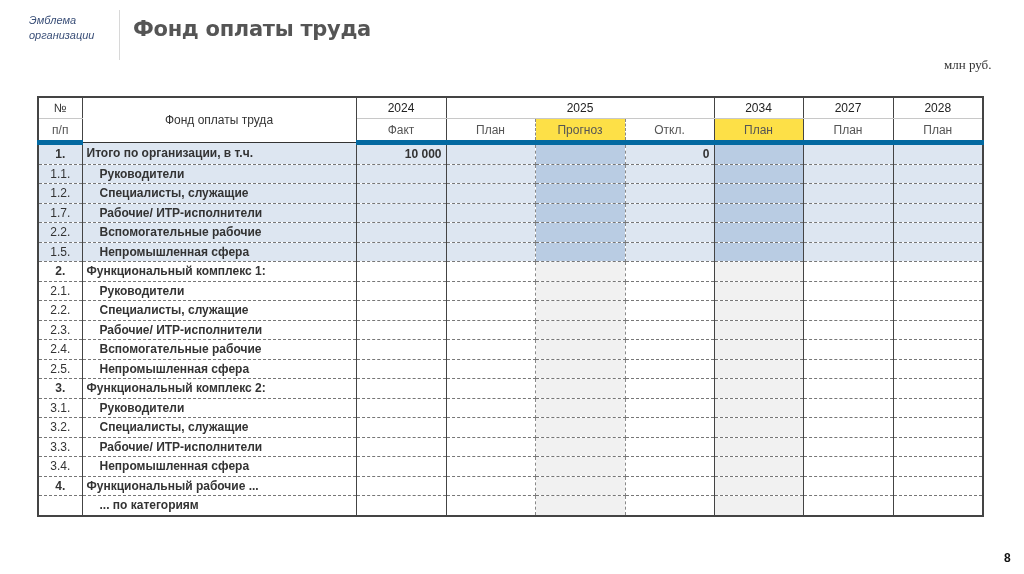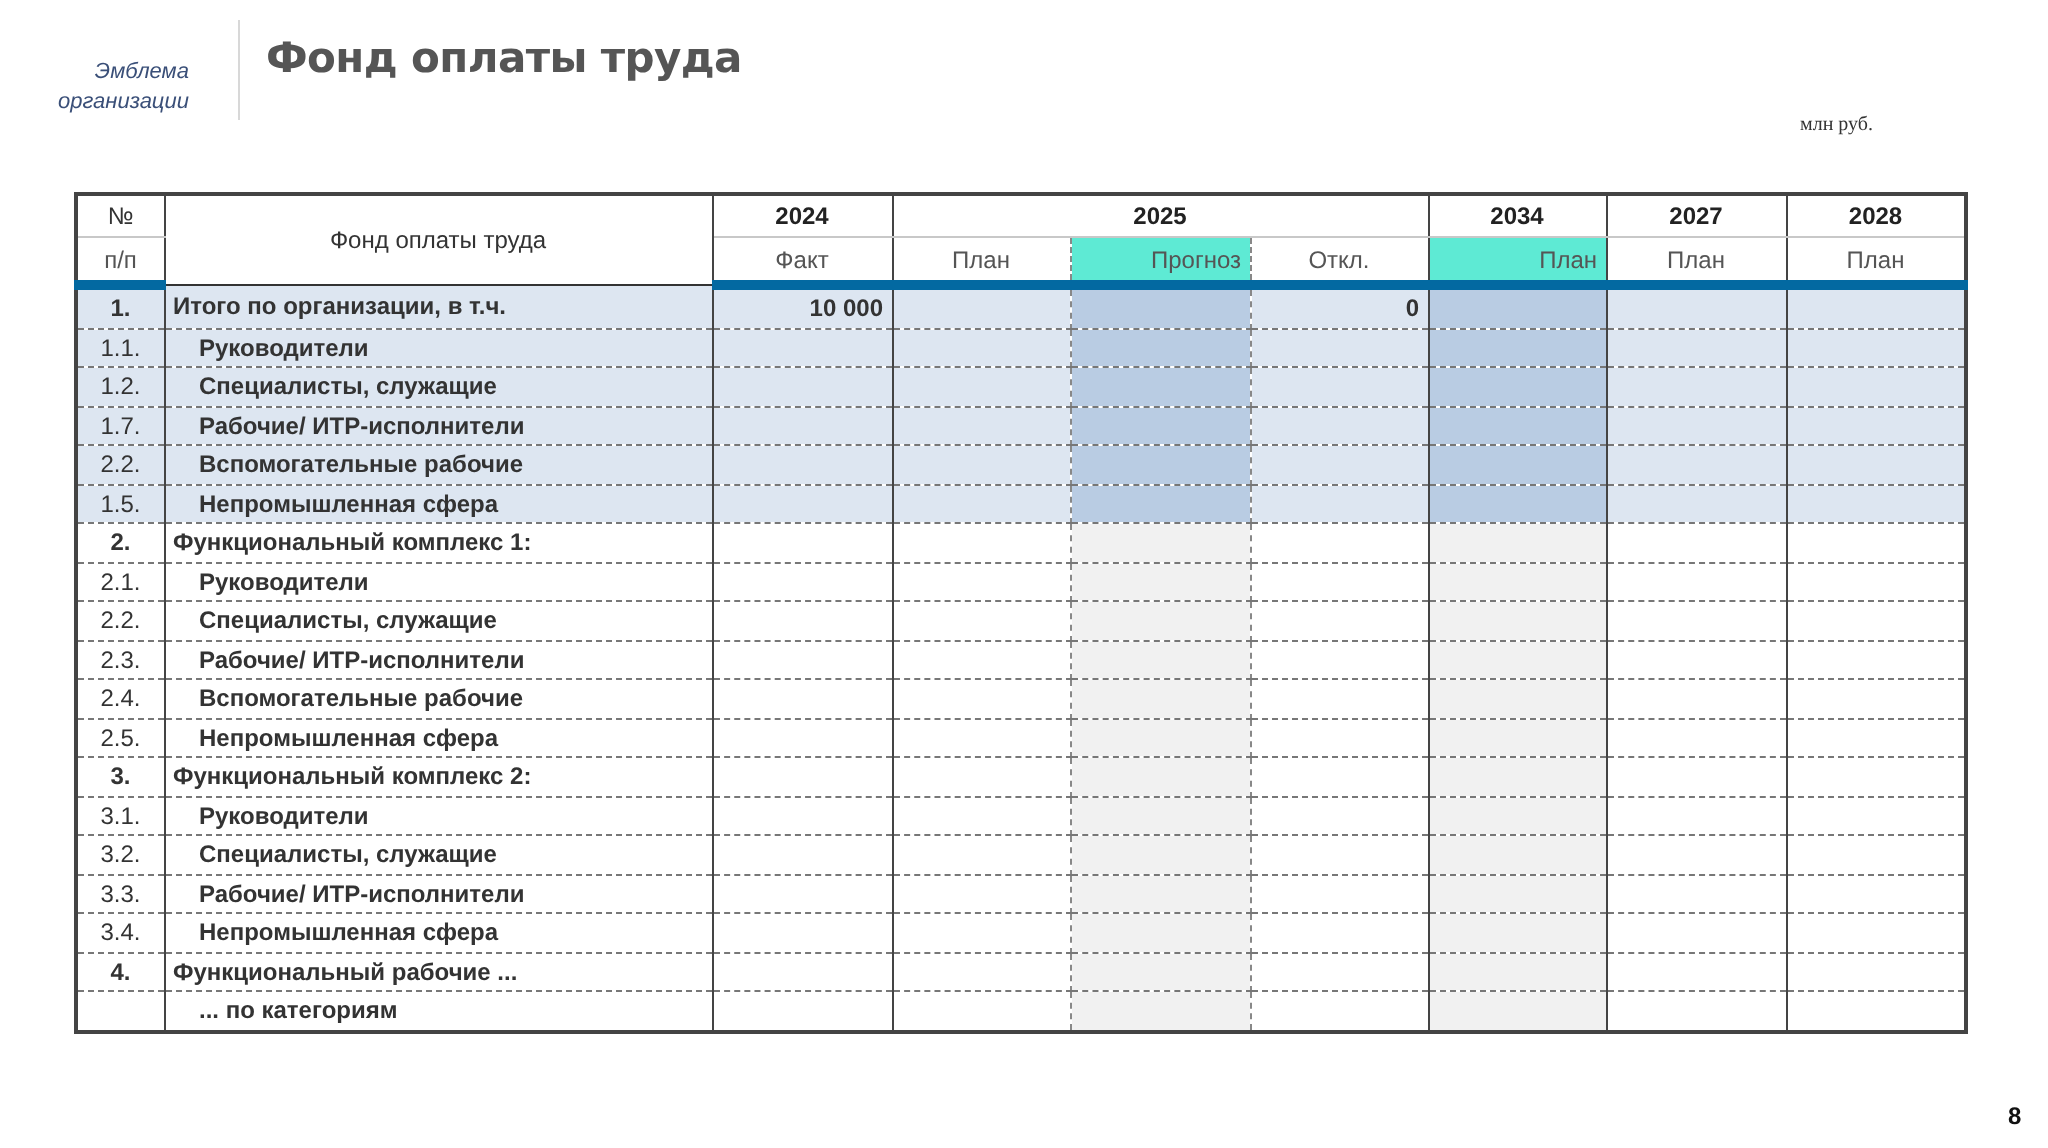--- a/index.html
+++ b/index.html
@@ -1,36 +1,36 @@
 <!DOCTYPE html>
 <html><head>
 <meta charset="utf-8">
 <style>
   html, body { margin:0; padding:0; background:#ffffff; }
   body { width:1024px; height:574px; position:relative; overflow:hidden; font-family:"Liberation Sans", sans-serif; color:#333; }
-  .emblem { position:absolute; left:29px; top:29px; font-size:11px; line-height:15px; font-style:italic; color:#3a4f78;text-align:right; }
+  .emblem { position:absolute; left:29px; top:13px; font-size:11px; line-height:15px; font-style:italic; color:#3a4f78; }
   .vsep { position:absolute; left:119px; top:10px; width:1px; height:50px; background:#d8d8d8; }
   .title { position:absolute; left:133px; top:17px; font-family:"DejaVu Sans", sans-serif; font-weight:bold; font-size:21px; color:#555; letter-spacing:-0.3px; }
-  .units { position:absolute; left:900px; top:57px; font-family:"Liberation Serif", serif; font-size:10px; color:#333; }
+  .units { position:absolute; left:944px; top:57px; font-family:"Liberation Serif", serif; font-size:13px; color:#333; }
   .pagenum { position:absolute; left:1004px; top:551px; font-weight:bold; font-size:12px; color:#111; }
   table.grid { position:absolute; left:37px; top:96px; border-collapse:collapse; table-layout:fixed; font-size:12px; color:#333; }
   table.grid td { padding:0 4px; height:18.5px; line-height:18px; border-left:1px solid #444; border-right:1px solid #444; border-bottom:1px dashed #777; white-space:nowrap; overflow:hidden; }
   table.grid tr.h1 td { height:20px; border-bottom:1px solid #c8c8c8; }
   table.grid tr.h2 td { height:21px; border-bottom:5px solid #0369a1; }
   table.grid { border:2px solid #444; }
   .c { text-align:center; }
   .r { text-align:right; }
   .b { font-weight:bold; }
-  .yr { font-weight:bold; color:#222; }
+  .yr { font-weight:normal; color:#222; }
   .sub { color:#555; }
   .indent { padding-left:17px !important;font-weight:bold; }
   .hl td { background:#dde6f1; }
   .hl td.dk { background:#b9cce3; }
   td.gr { background:#f1f1f1; }
-  td.hgr { background:#5eead4;text-align:right; }
+  td.hgr { background:#fde047; }
   td.dl { border-left:1px dashed #888 !important; }
   td.dr { border-right:1px dashed #888 !important; }
   tr.last td { border-bottom:none; }
 </style>
 </head>
 <body>
 
 <div class="emblem">
   <div>Эмблема</div>
   <div>организации</div>

